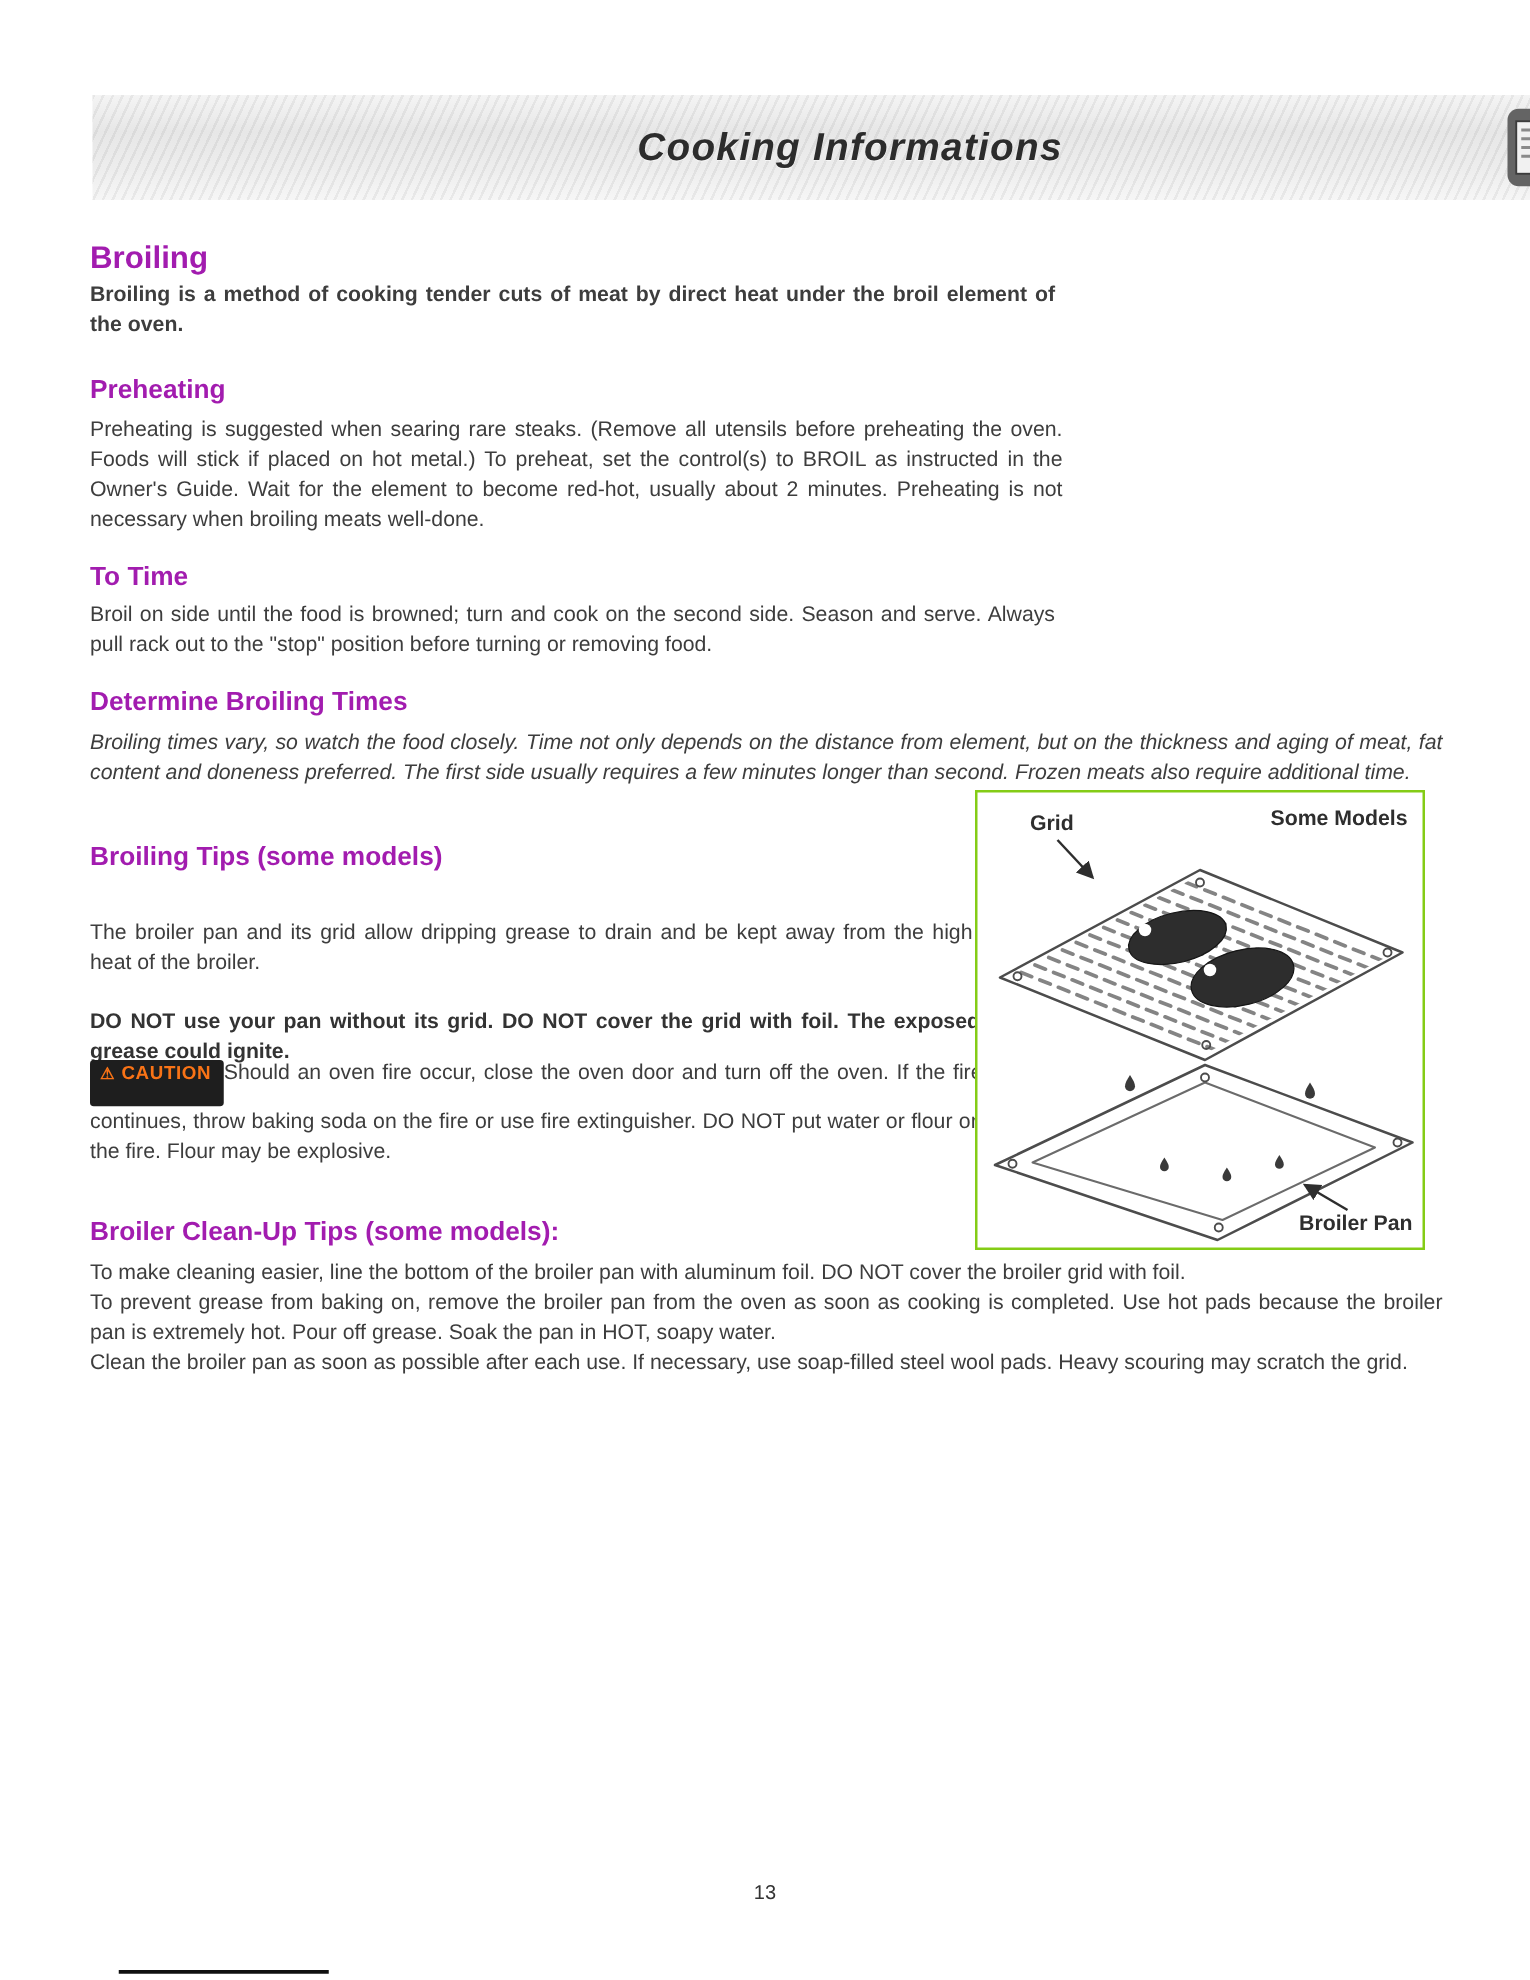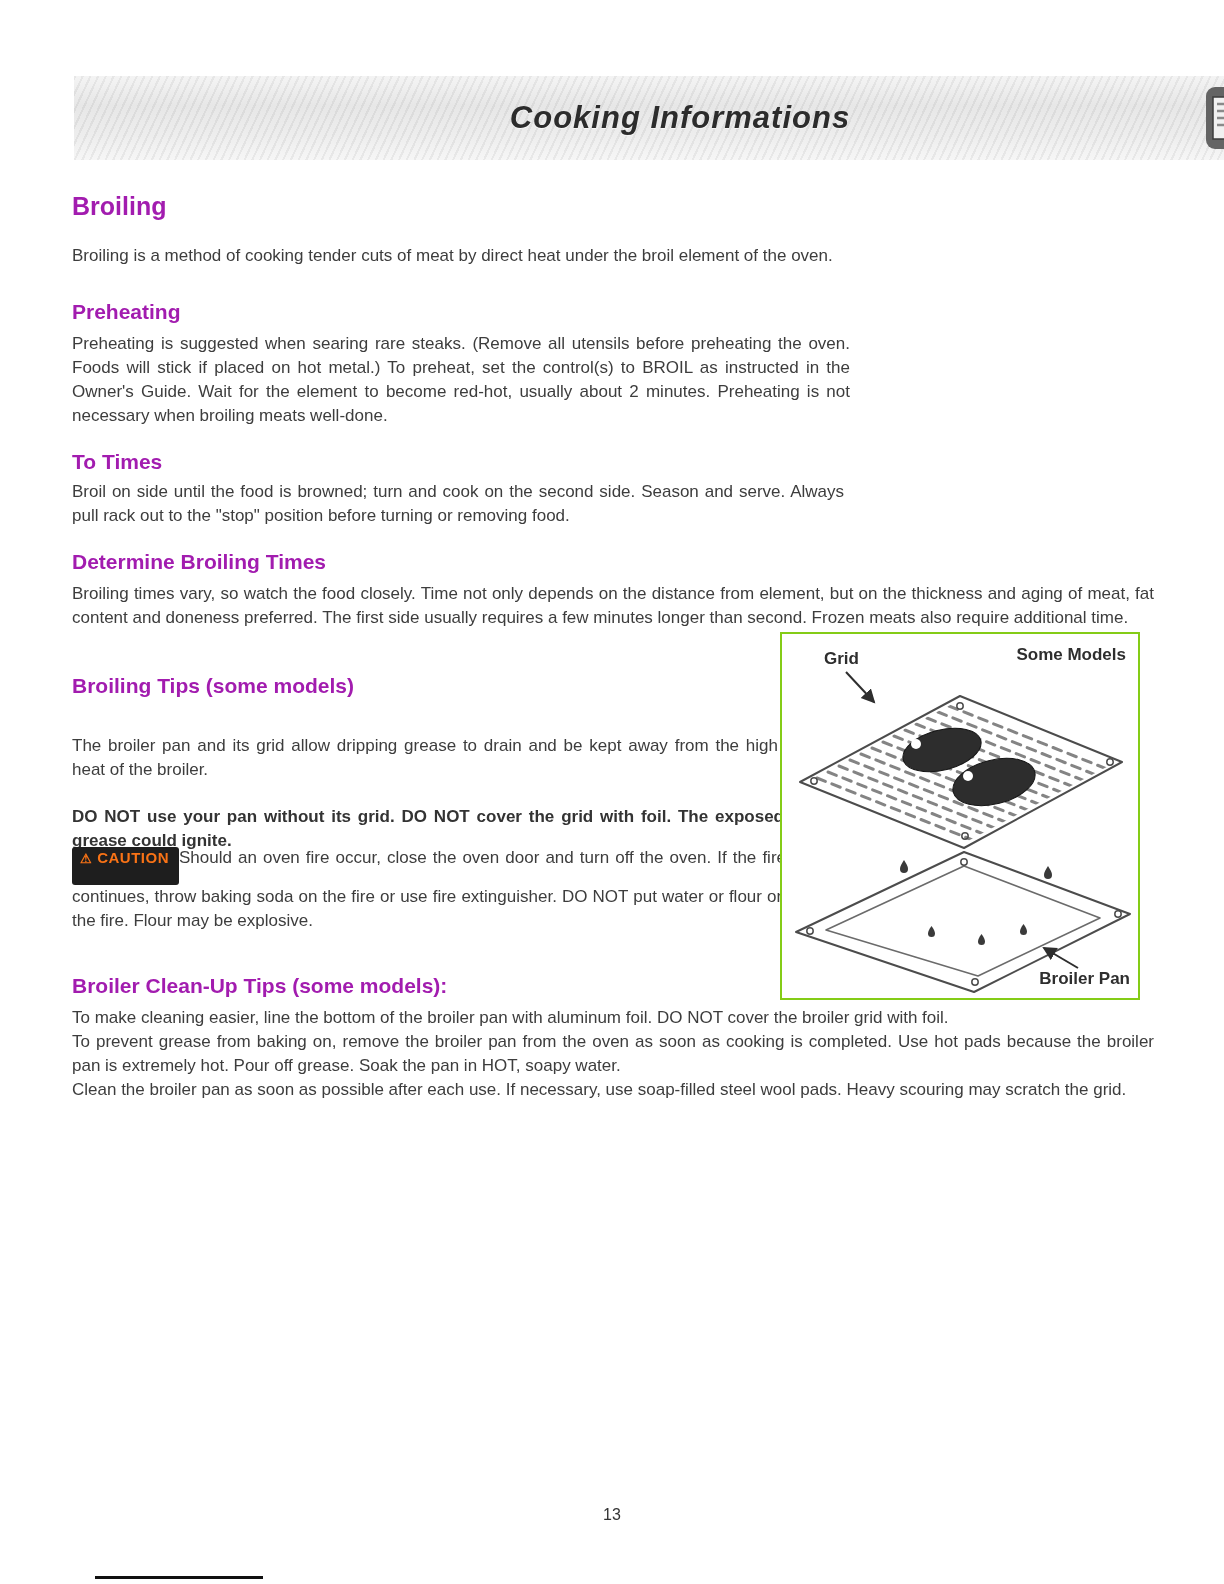--- a/index.html
+++ b/index.html
@@ -56,27 +56,27 @@
     left: 72px;
     font-size: 17px;
     line-height: 24px;
     color: #3d3d3d;
     text-align: justify;
   }
   .body-text p { margin: 0; }
   .bold-text { font-weight: bold; color: #333; }
 
   #h-broiling   { top: 192px; }
-  #p-broiling   { top: 244px; width: 772px; }
+  #p-broiling   { top: 224px; width: 772px; font-weight: bold; }
   #h-preheating { top: 300px; }
   #p-preheating { top: 332px; width: 778px; }
   #h-tobroil    { top: 450px; }
   #p-tobroil    { top: 480px; width: 772px; }
   #h-determine  { top: 550px; }
-  #p-determine  { top: 582px; width: 1082px; }
+  #p-determine  { top: 582px; width: 1082px; font-style: italic; }
   #h-tips       { top: 674px; }
   #p-tips       { top: 734px; width: 706px; }
   #p-warning    { top: 805px; width: 712px; }
   #p-caution    { top: 846px; width: 714px; }
   #h-cleanup    { top: 974px; }
   #p-cleanup    { top: 1006px; width: 1082px; }
 
   
   .caution-badge {
     display: inline-block;
@@ -155,21 +155,21 @@
     </svg>
   </div>
 
   <div id="h-broiling" class="heading heading-lg">Broiling</div>
   <div id="p-broiling" class="body-text">Broiling is a method of cooking tender cuts of meat by direct heat under the broil element of the oven.</div>
 
   <div id="h-preheating" class="heading">Preheating</div>
   <div id="p-preheating" class="body-text">Preheating is suggested when searing rare steaks. (Remove all utensils before preheating the oven. Foods will stick if placed on hot metal.) To preheat, set the control(s) to BROIL as instructed in the Owner's Guide. Wait for the element to become red-hot, usually about 2 minutes. Preheating is not necessary when broiling meats well-done.</div>
 
 
-  <div id="h-tobroil" class="heading">To Times</div>
+  <div id="h-tobroil" class="heading">To Time</div>
   <div id="p-tobroil" class="body-text">Broil on side until the food is browned; turn and cook on the second side. Season and serve. Always pull rack out to the "stop" position before turning or removing food.</div>
 
   <div id="h-determine" class="heading">Determine Broiling Times</div>
   <div id="p-determine" class="body-text">Broiling times vary, so watch the food closely. Time not only depends on the distance from element, but on the thickness and aging of meat, fat content and doneness preferred. The first side usually requires a few minutes longer than second. Frozen meats also require additional time.</div>
 
   <div id="h-tips" class="heading">Broiling Tips (some models)</div>
   <div id="p-tips" class="body-text">The broiler pan and its grid allow dripping grease to drain and be kept away from the high heat of the broiler.</div>
   <div id="p-warning" class="body-text bold-text">DO NOT use your pan without its grid. DO NOT cover the grid with foil. The exposed grease could ignite.</div>
 
   <div id="p-caution" class="body-text">

